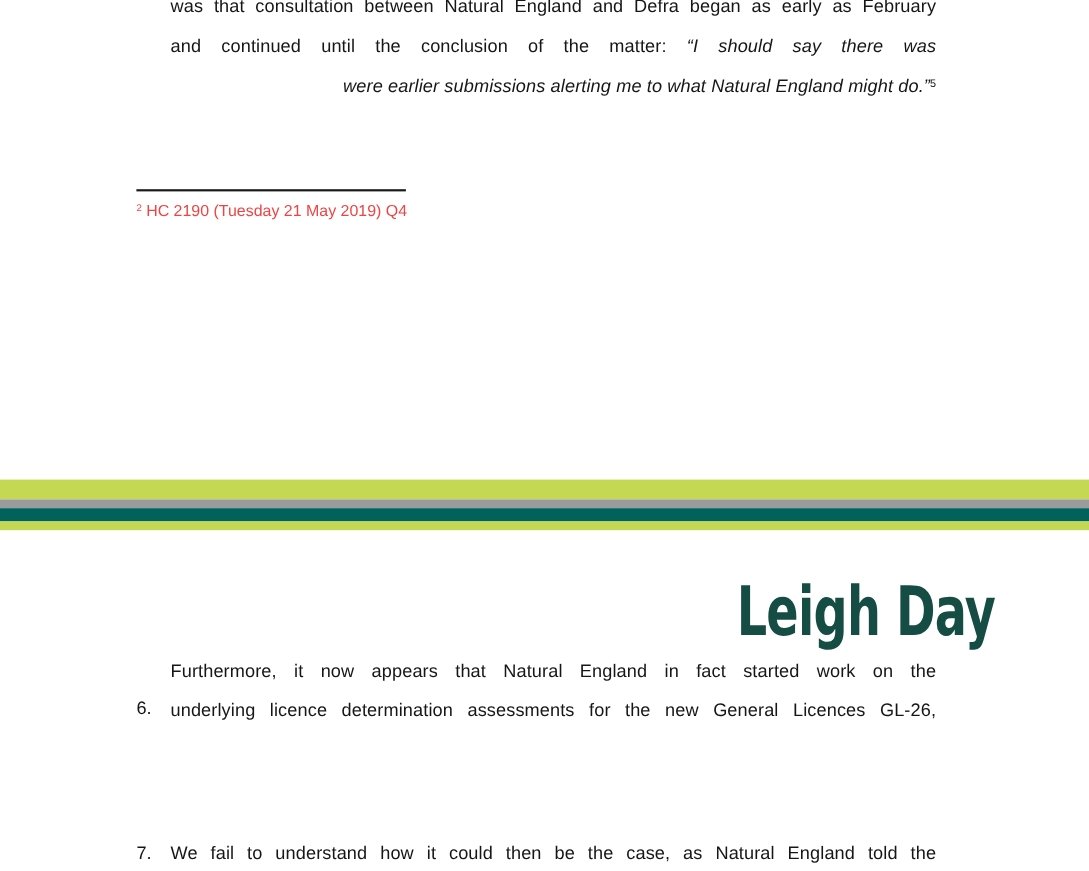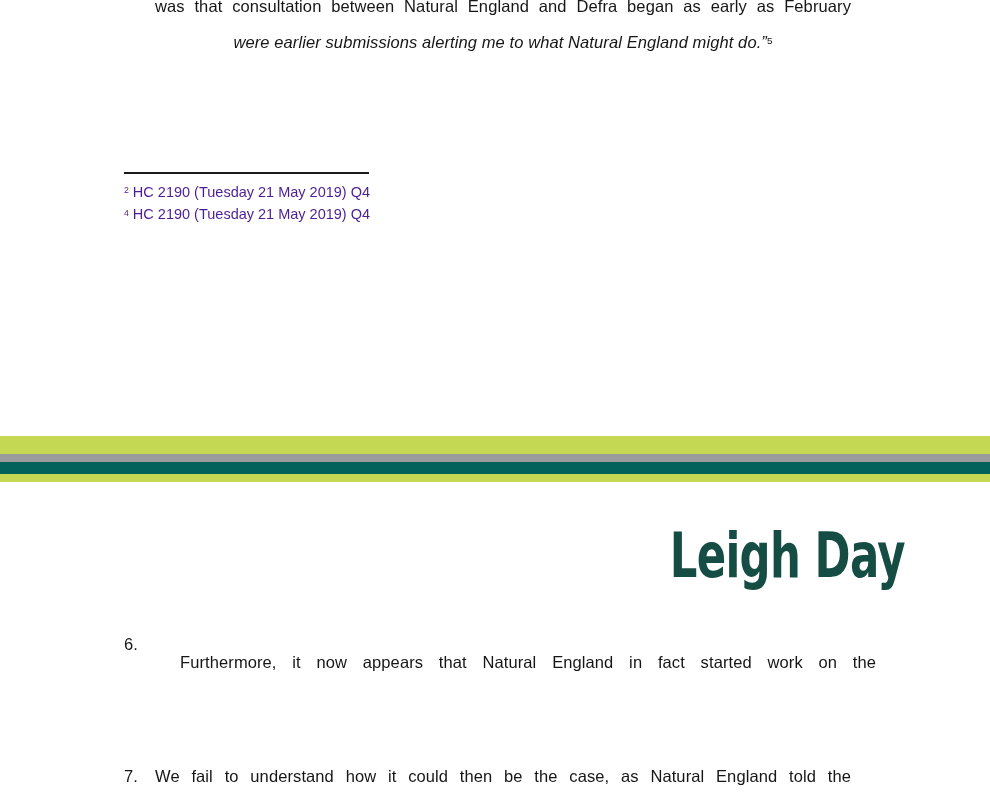--- a/index.html
+++ b/index.html
@@ -8,40 +8,40 @@
     background:#ffffff;
     font-family:"Liberation Sans","DejaVu Sans",sans-serif;
     color:#161616;
   }
   
   .bodytext{
     position:absolute;left:155px;width:696px;
     font-size:16.5px;line-height:36.3px;letter-spacing:0.1px;
   }
   .para-top{top:-12px;}
-  .para-6{top:644px;margin-left:25px;}
+  .para-6{top:592px;}
   .para-7{top:758px;}
   .pnum{
     position:absolute;left:124px;width:31px;
     font-size:16.5px;line-height:36.3px;
   }
   .pnum-6{top:626px;}
   .pnum-7{top:758px;}
-  .tline{white-space:nowrap;text-align:center;}
+  .tline{white-space:nowrap;text-align:right;}
   .tline.just{white-space:normal;text-align:justify;text-align-last:justify;}
   .it{font-style:italic;}
   .sup{font-size:60%;position:relative;top:-0.45em;}
   
   .fn-rule{
     position:absolute;left:124px;top:172px;width:245px;height:2px;
     background:#1a1a1a;
   }
   .footnotes{
     position:absolute;left:124px;top:182px;width:500px;
-    font-size:14.5px;line-height:20.4px;color:#4c1d95;
+    font-size:14.5px;line-height:20.4px;color:#ef4444;
   }
   .fnline{white-space:nowrap;}
   .fn-text{margin-left:4px;}
   
   .divider{position:absolute;left:0;top:436px;width:990px;height:46px;}
   .band{width:100%;}
   .band.lime1{height:18px;}
   .band.gray{height:8px;}
   .band.teal{height:12px;}
   .band.lime2{height:8px;}
@@ -54,42 +54,43 @@
     transform:scaleX(0.70);transform-origin:right top;
   }
 </style>
 </head>
 <body>
 
 <div>
 
   <div class="bodytext para-top">
       <div class="tline just"><span class="rn">was that consultation between Natural England and Defra began as early as February</span></div>
+      <div class="tline just"><span class="rn">and continued until the conclusion of the matter: </span><span class="it">“I should say there was</span></div>
       <div class="tline"><span class="it">were earlier submissions alerting me to what Natural England might do.”</span><span class="sup">5</span></div>
     </div>
 
   <div class="fn-rule"></div>
 
   <div class="footnotes">
       <div class="fnline"><span class="sup">2</span><span class="fn-text">HC 2190 (Tuesday 21 May 2019) Q4</span></div>
-      <div class="fnline"><span class="sup">4</span><span class="fn-text">HC 2190 (Tuesday 21 May 2019) Q4</span></div>
     </div>
 
   <div class="divider">
     <div class="band lime1" style="background: rgb(196, 216, 84);"></div>
     <div class="band gray" style="background: rgb(154, 155, 157);"></div>
     <div class="band teal" style="background: rgb(0, 98, 90);"></div>
     <div class="band lime2" style="background: rgb(196, 216, 84);"></div>
   </div>
 
   <div class="logo" style="color: rgb(21, 76, 67);">Leigh Day</div>
 
   <div class="pnum pnum-6">6.</div>
   <div class="bodytext para-6">
       <div class="tline just"><span class="rn">Furthermore, it now appears that Natural England in fact started work on the</span></div>
+      <div class="tline just"><span class="rn">underlying licence determination assessments for the new General Licences GL-26,</span></div>
     </div>
 
   <div class="pnum pnum-7">7.</div>
   <div class="bodytext para-7">
       <div class="tline just"><span class="rn">We fail to understand how it could then be the case, as Natural England told the</span></div>
     </div>
 
 </div>
 
 </body></html>

